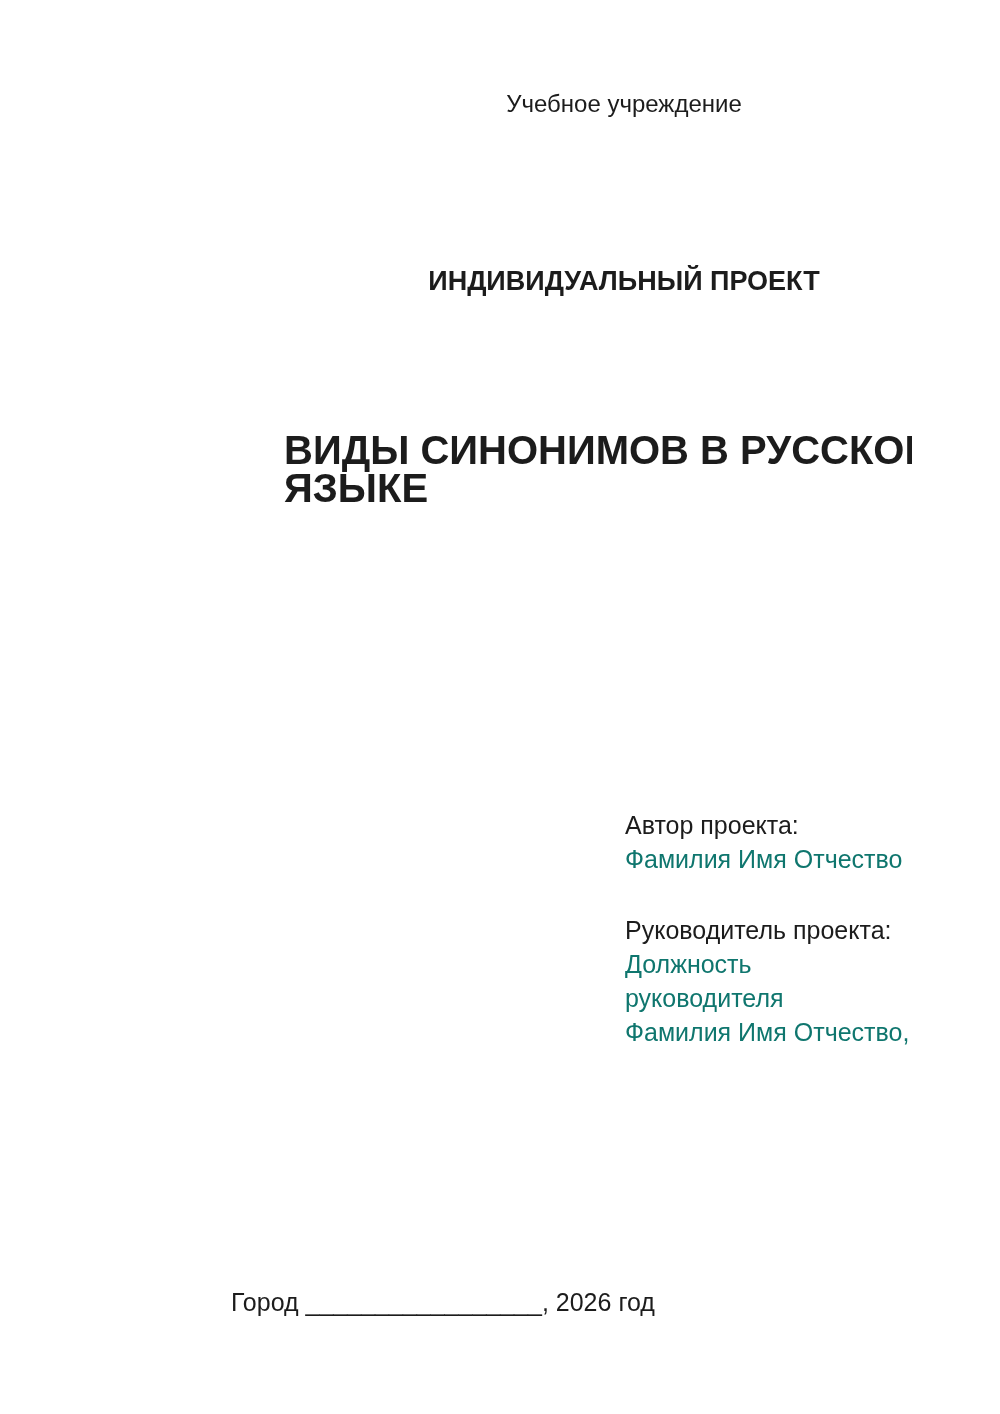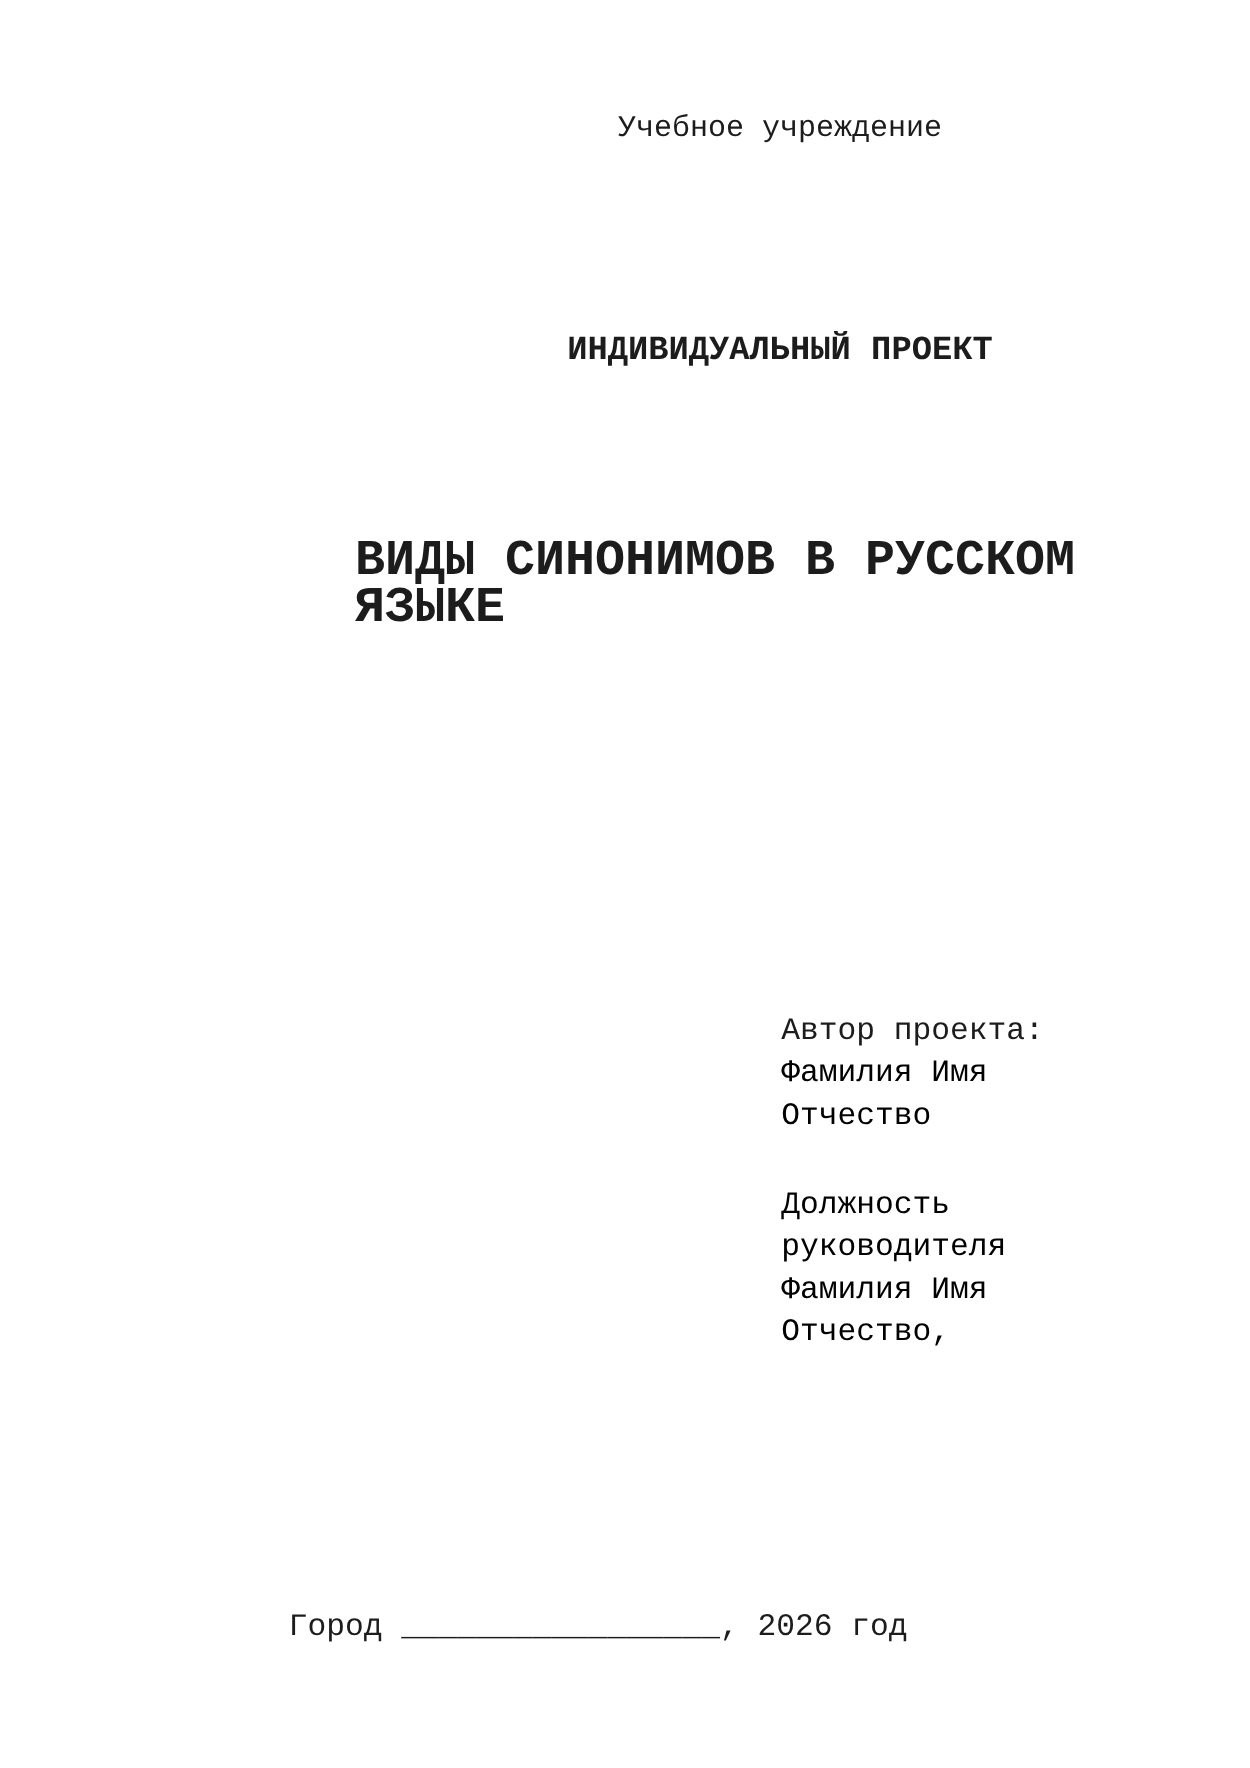--- a/index.html
+++ b/index.html
@@ -6,21 +6,21 @@
   html, body {
     margin: 0;
     padding: 0;
     background: #ffffff;
   }
   .page {
     position: relative;
     width: 824px;
     height: 1414px;
     background: #ffffff;
-    font-family: Liberation Mono, monospace;
+    font-family: Liberation Sans, sans-serif;
     color: #1c1c1c;
     overflow: hidden;
     margin: 0 auto;
   }
   
   .org-line {
     position: absolute;
     top: 90px;
     left: 143px;
     width: 786px;
@@ -51,21 +51,21 @@
     position: absolute;
     top: 808px;
     left: 537px;
     font-size: 25px;
     line-height: 34px;
   }
   .credits .group + .group {
     margin-top: 37px;
   }
   .muted {
-    color: #000000;
+    color: #0f766e;
   }
   .city-line {
     position: absolute;
     top: 1287px;
     left: 143px;
     width: 786px;
     text-align: left;
     font-size: 25px;
     line-height: 30px;
   }
@@ -80,20 +80,21 @@
   <div class="doc-type">ИНДИВИДУАЛЬНЫЙ ПРОЕКТ</div>
 
   <div class="main-title">ВИДЫ СИНОНИМОВ В РУССКОМ ЯЗЫКЕ</div>
 
   <div class="credits">
     <div class="group">
       <div>Автор проекта:</div>
       <div class="muted">Фамилия Имя Отчество</div>
     </div>
     <div class="group">
+      <div>Руководитель проекта:</div>
       <div class="muted">Должность руководителя</div>
       <div class="muted">Фамилия Имя Отчество,</div>
     </div>
   </div>
 
   <div class="city-line">Город _________________, 2026 год</div>
 
 </div>
 
 </body></html>

